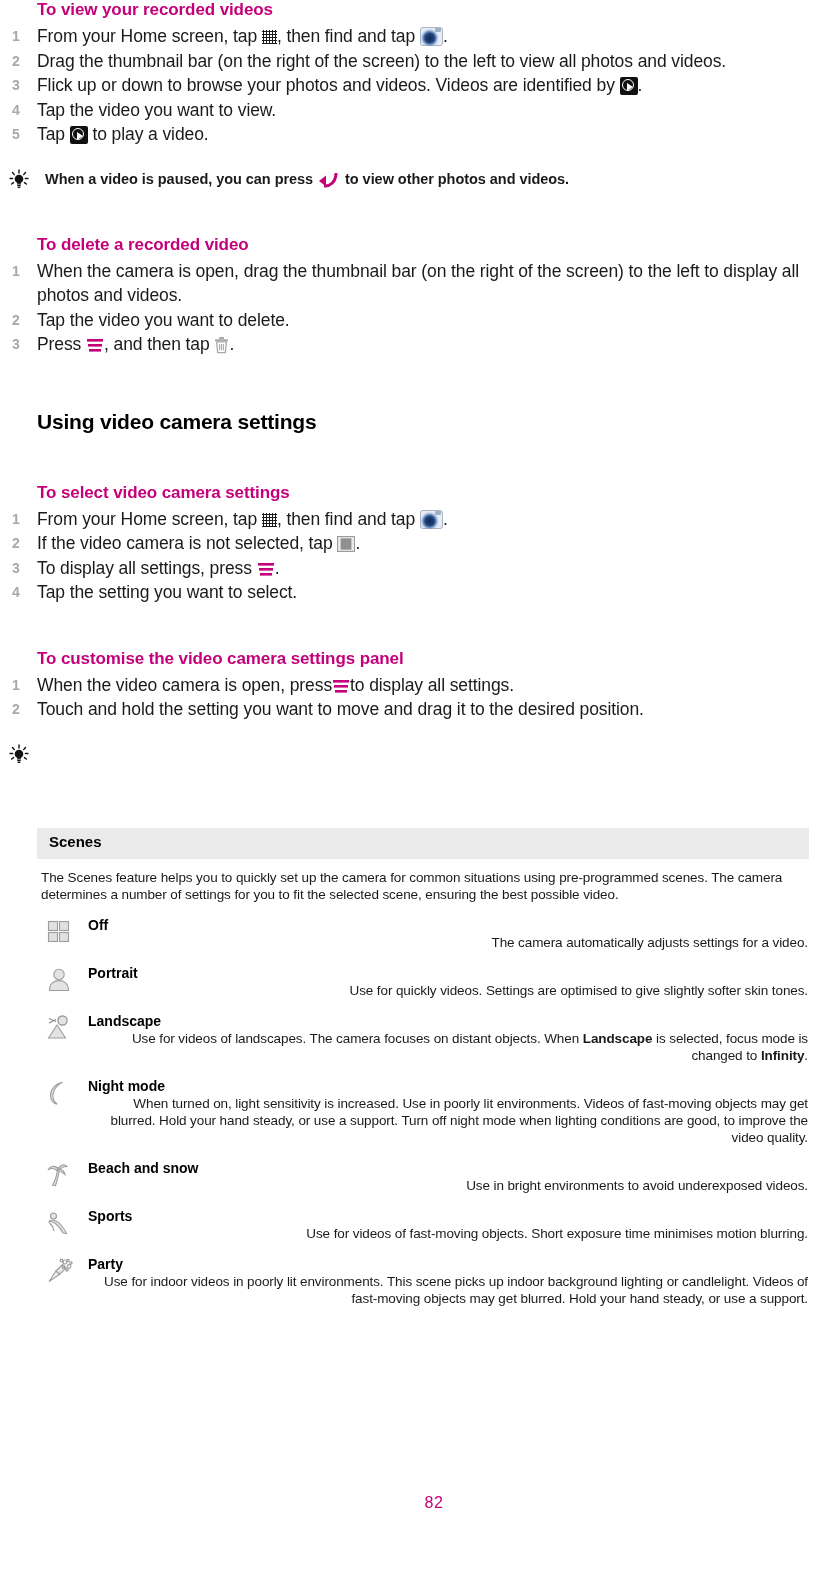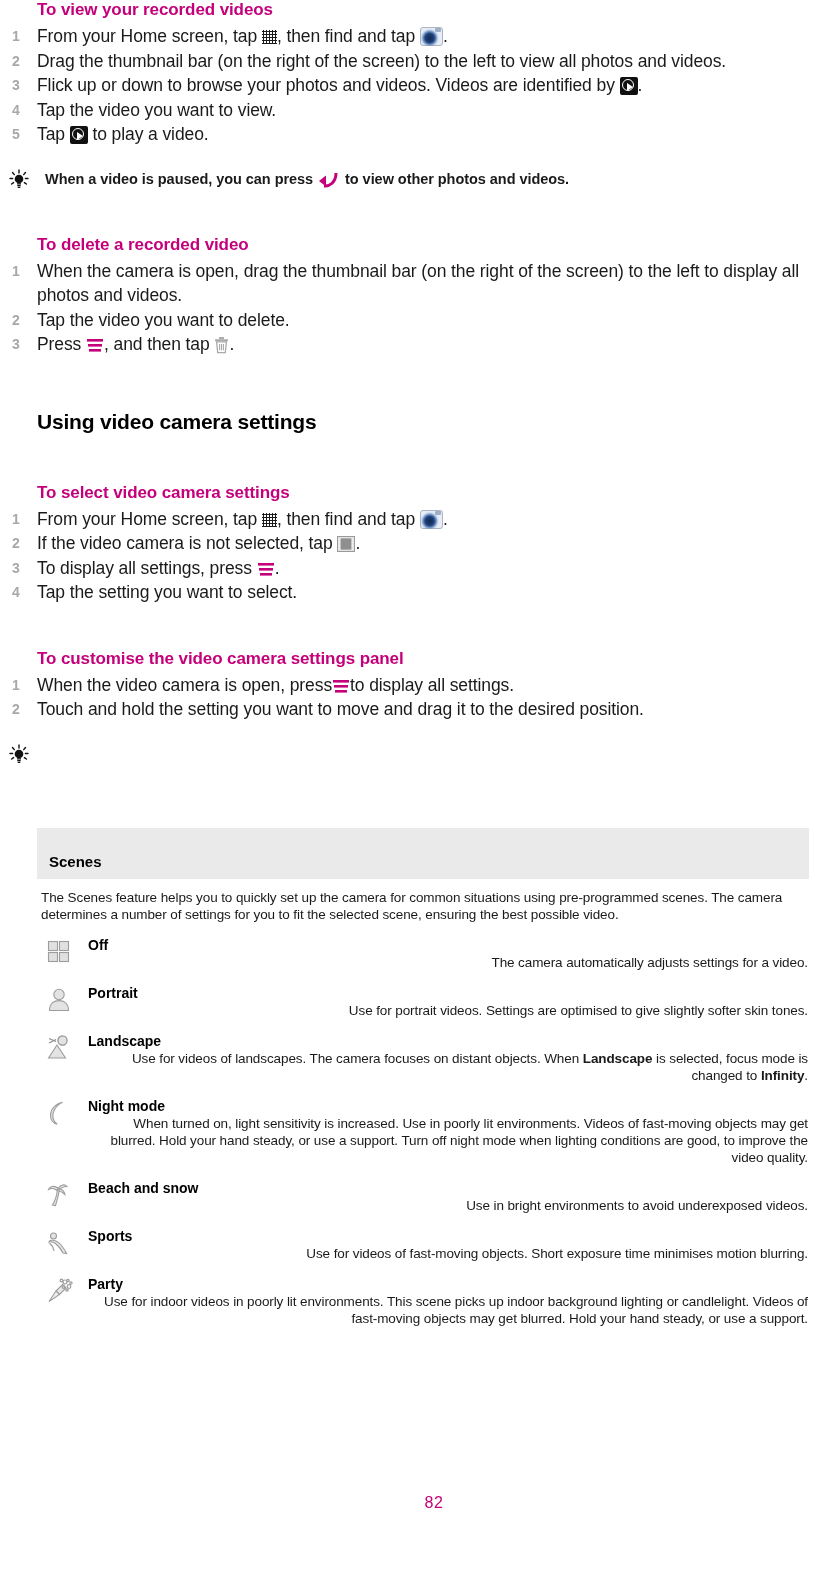--- a/index.html
+++ b/index.html
@@ -84,21 +84,21 @@
     left: 6px;
     top: 0px;
     width: 26px;
     height: 20px;
   }
 
   
   .scenes-head {
     background: #eaeaea;
     margin: 0 10px 0 37px;
-    padding: 25px 0 9px 12px;
+    padding: 5px 0 9px 12px;
     font-size: 15px;
     font-weight: bold;
     color: #000;
   }
   .scenes-intro {
     margin: 0;
     padding: 10px 11px 0 41px;
     font-size: 13.5px;
     line-height: 17px;
     color: #1a1a1a;
@@ -414,21 +414,21 @@
   </div>
 
   <div class="scene-row">
     <span class="sicon">
       <svg width="32" height="30" viewBox="0 0 32 30">
         <circle cx="14" cy="8.5" r="5.2" fill="#e3e3e3" stroke="#9d9d9d" stroke-width="1.1"></circle>
         <path d="M4.5 24.5 C4.5 17.5, 9 14.6, 14 14.6 C19 14.6, 23.5 17.5, 23.5 24.5 Z" fill="#e3e3e3" stroke="#9d9d9d" stroke-width="1.1"></path>
       </svg>
     </span>
     <div class="stitle">Portrait</div>
-    <div class="sdesc">Use for portrait videos. Settings are optimised to give slightly softer skin tones.</div>
+    <div class="sdesc">Use for quickly videos. Settings are optimised to give slightly softer skin tones.</div>
   </div>
 
   <div class="scene-row">
     <span class="sicon">
       <svg width="32" height="30" viewBox="0 0 32 30">
         <circle cx="17.5" cy="6.5" r="4.6" fill="#e3e3e3" stroke="#8f8f8f" stroke-width="1.2"></circle>
         <path d="M4 9 L11 5.5" stroke="#8f8f8f" stroke-width="1.3" fill="none"></path>
         <path d="M4 4.5 L11 7.5" stroke="#8f8f8f" stroke-width="1.3" fill="none"></path>
         <path d="M3.5 24 L12 11 L20.5 24 Z" fill="#e3e3e3" stroke="#9d9d9d" stroke-width="1.1"></path>
       </svg>

